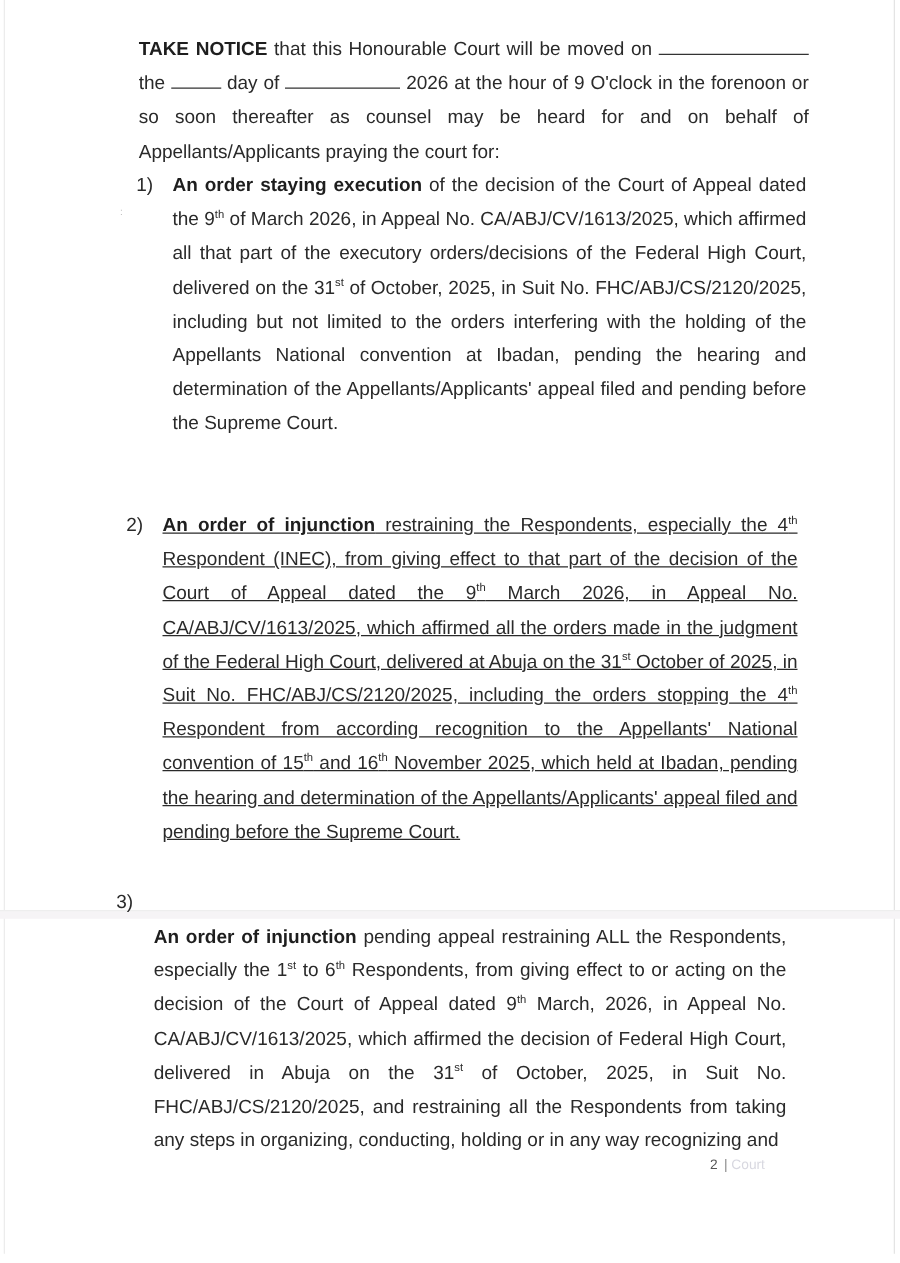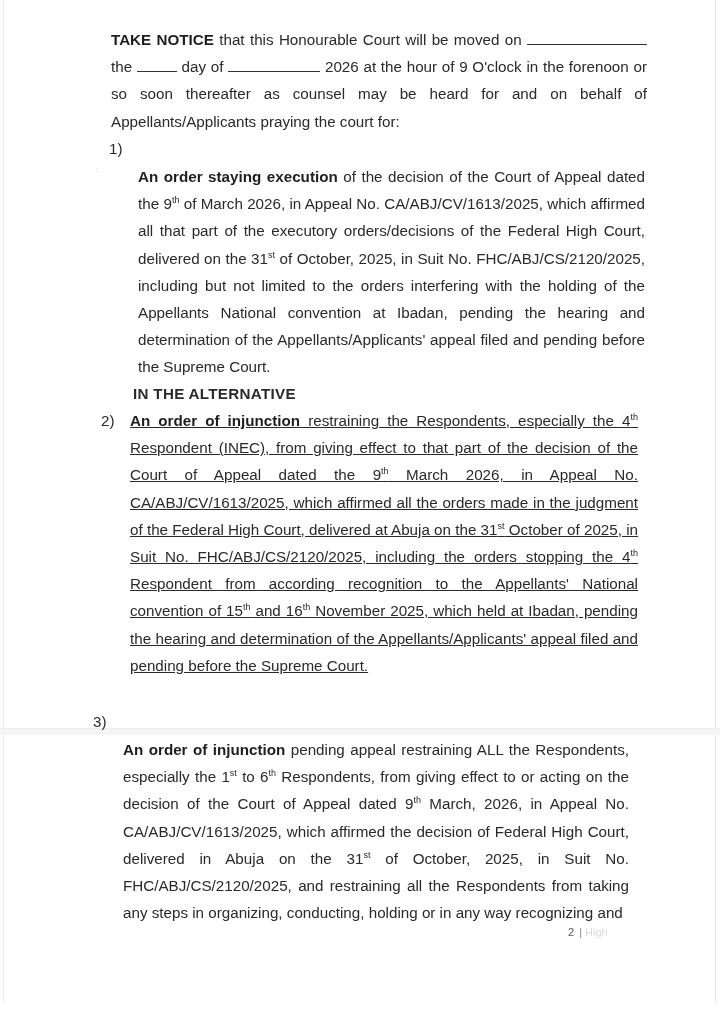--- a/index.html
+++ b/index.html
@@ -23,21 +23,21 @@
       font-size: 15.2px; line-height: 27.2px;
       text-align: justify;
     }
     .intro { top: 26px; }
     .intro .blank { display: inline-block; border-bottom: 1px solid #333; height: 14px; vertical-align: baseline; }
     .b1 { width: 120px; }
     .b2 { width: 40px; }
     .b3 { width: 92px; }
     .item { position: absolute; font-size: 15.2px; line-height: 27.2px; text-align: justify; }
     .num { position: absolute; font-size: 15.2px; line-height: 27.2px; }
-    .item1 { left: 138px; top: 135px; width: 507px; margin-top: 28px; }
+    .item1 { left: 138px; top: 135px; width: 507px; }
     .num1 { left: 109px; top: 135px; }
     .alt-heading { position: absolute; left: 133px; top: 380px; font-size: 15.2px; font-weight: bold; line-height: 27.2px; letter-spacing: 0.3px; }
     .item2 { left: 130px; top: 407px; width: 508px; text-decoration: underline; }
     .num2 { left: 101px; top: 407px; }
     .item3 { left: 123px; top: 708px; width: 506px; margin-top: 28px; }
     .num3 { left: 93px; top: 708px; }
     b { font-weight: bold; color: #1e1e1e; }
     sup { font-size: 9px; line-height: 0; vertical-align: 6px; }
     .tick { position: absolute; left: 96px; top: 165px; width: 2px; height: 8px; color: #bbb; font-size: 8px; }
     .footer { position: absolute; left: 568px; top: 926px; font-size: 11px; color: #555; }
@@ -52,22 +52,21 @@
   <div class="edge-right"></div>
   <div class="edge-bottom"></div>
 
   <div class="para intro"><b>TAKE NOTICE</b><span> that this Honourable Court will be moved on </span><span class="blank b1"></span><span>the</span> <span class="blank b2"></span><span> day of </span><span class="blank b3"></span><span> 2026 at the hour of 9 O'clock in the forenoon or so soon thereafter as counsel may be heard for and on behalf of Appellants/Applicants praying the court for:</span></div>
 
   <div class="tick">:</div>
 
   <div class="num num1">1)</div>
   <div class="item item1"><b>An order staying execution</b><span> of the decision of the Court of Appeal dated the 9</span><sup>th</sup><span> of March 2026, in Appeal No. CA/ABJ/CV/1613/2025, which affirmed all that part of the executory orders/decisions of the Federal High Court, delivered on the 31</span><sup>st</sup><span> of October, 2025, in Suit No. FHC/ABJ/CS/2120/2025, including but not limited to the orders interfering with the holding of the Appellants National convention at Ibadan, pending the hearing and determination of the Appellants/Applicants' appeal filed and pending before the Supreme Court.</span></div>
 
-  <div class="alt-heading">IN THE ALTERNATIVE</div>
 
   <div class="num num2">2)</div>
   <div class="item item2"><b>An order of injunction</b><span> restraining the Respondents, especially the 4</span><sup>th</sup><span> Respondent (INEC), from giving effect to that part of the decision of the Court of Appeal dated the 9</span><sup>th</sup><span> March 2026, in Appeal No. CA/ABJ/CV/1613/2025, which affirmed all the orders made in the judgment of the Federal High Court, delivered at Abuja on the 31</span><sup>st</sup><span> October of 2025, in Suit No. FHC/ABJ/CS/2120/2025, including the orders stopping the 4</span><sup>th</sup><span> Respondent from according recognition to the Appellants' National convention of 15</span><sup>th</sup><span> and 16</span><sup>th</sup><span> November 2025, which held at Ibadan, pending the hearing and determination of the Appellants/Applicants' appeal filed and pending before the Supreme Court.</span></div>
 
   <div class="num num3">3)</div>
   <div class="item item3"><b>An order of injunction</b><span> pending appeal restraining ALL the Respondents, especially the 1</span><sup>st</sup><span> to 6</span><sup>th</sup><span> Respondents, from giving effect to or acting on the decision of the Court of Appeal dated 9</span><sup>th</sup><span> March, 2026, in Appeal No. CA/ABJ/CV/1613/2025, which affirmed the decision of Federal High Court, delivered in Abuja on the 31</span><sup>st</sup><span> of October, 2025, in Suit No. FHC/ABJ/CS/2120/2025, and restraining all the Respondents from taking any steps in organizing, conducting, holding or in any way recognizing and</span></div>
 
-  <div class="footer"><span>2</span> <span class="sep">|</span><span class="pg">High</span></div>
+  <div class="footer"><span>2</span> <span class="sep">|</span><span class="pg">Court</span></div>
 </div>
 
 </body></html>

